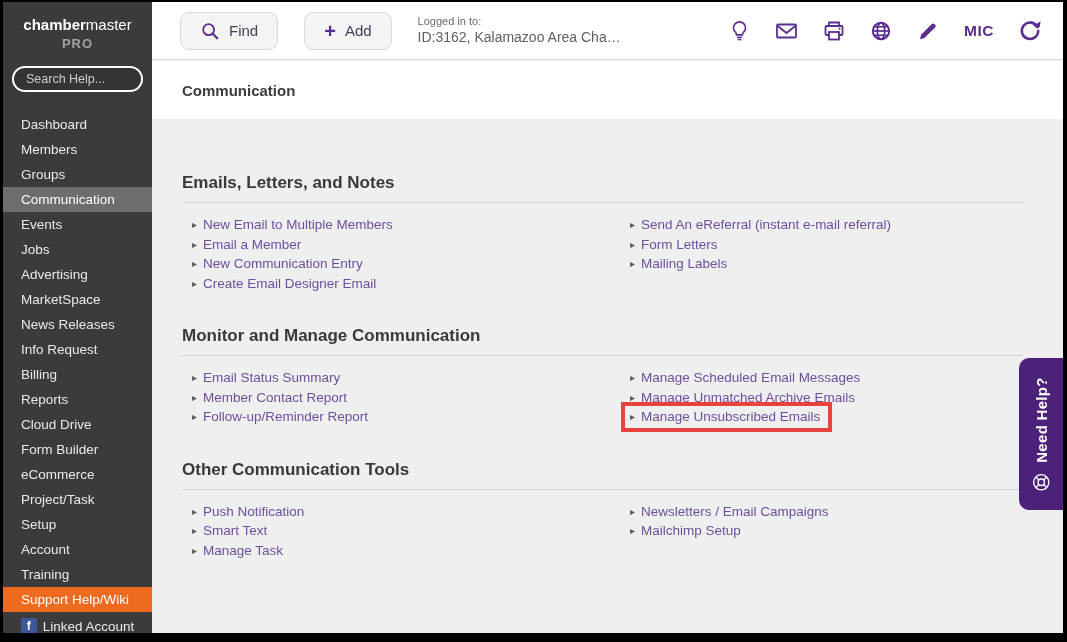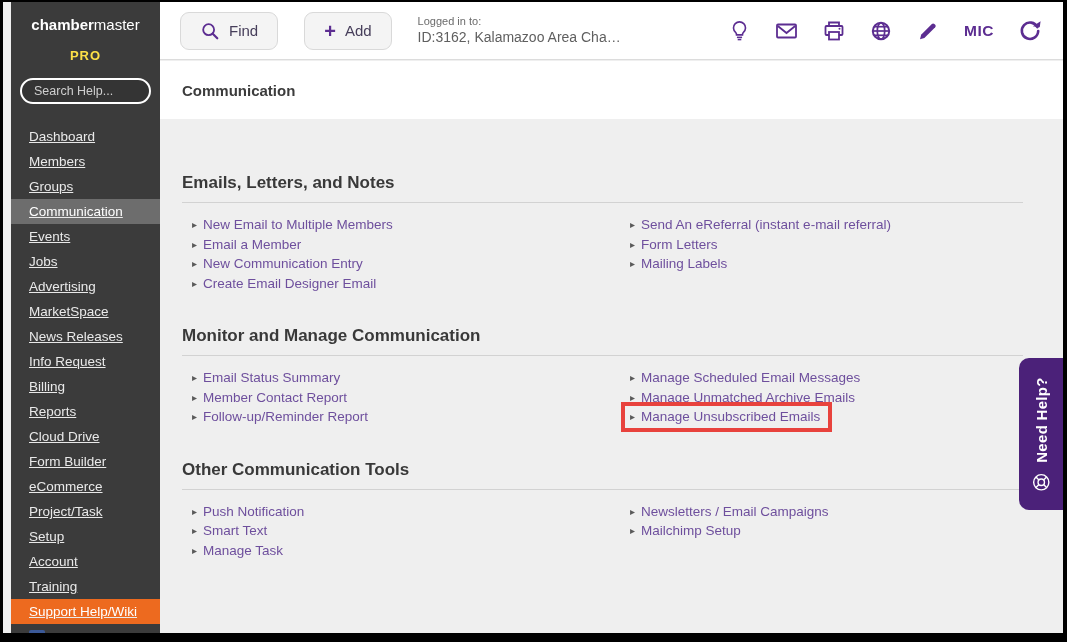--- a/index.html
+++ b/index.html
@@ -3,30 +3,30 @@
 <meta charset="utf-8">
 <style>
   * { margin:0; padding:0; box-sizing:border-box; }
   html,body { width:1067px; height:642px; }
   body { font-family:"Liberation Sans", sans-serif; background:#000; }
 
   .frame { position:relative; width:1067px; height:642px; background:#000; }
   .window { position:absolute; left:3px; top:2px; right:4px; bottom:9px; background:#efefef; overflow:hidden; }
 
   
-  .sidebar { position:absolute; left:8px; top:0; width:149px; height:100%; background:#3b3b3b; color:#e9e9e9; z-index:3; }
+  .sidebar { position:absolute; left:0; top:0; width:149px; height:100%; background:#3b3b3b; color:#e9e9e9; z-index:3; }
   .logo { text-align:center; padding-top:13px; line-height:19px; }
   .brand { font-size:15px; color:#fff; }
   .brand b { font-weight:bold; }
-  .pro { font-size:13px; font-weight:bold; color:#fde047; letter-spacing:1px;margin-top:12px; }
+  .pro { font-size:13px; font-weight:bold; color:#a3a3a3; letter-spacing:1px; }
   .search-wrap { margin:13px 9px 6px 9px; }
   .search-input { width:100%; height:26px; background:#343434; border:2px solid #fff; border-radius:14px;
                   color:#d8d8d8; font-size:12.5px; padding:0 12px; outline:none; font-family:inherit; }
   .search-input::placeholder { color:#cfcfcf; }
-  .nav { margin-top:20px;text-decoration:underline; }
+  .nav { margin-top:20px; }
   .nav-item { height:25px; line-height:25px; padding-left:18px; font-size:13.5px; color:#e9e9e9; cursor:pointer; white-space:nowrap; }
   .nav-item.active { background:#6d6d6d; color:#fff; }
   .nav-item.support { background:#ed6a1f; color:#fff; }
   .linked { height:28px; display:flex; align-items:center; justify-content:center; gap:6px; font-size:13.5px; cursor:pointer; }
   .fb { width:16px; height:16px; background:#3b5998; color:#fff; font-weight:bold; font-size:12px;
         display:flex; align-items:flex-end; justify-content:center; border-radius:2px; line-height:15px; }
 
   
   .topbar { position:absolute; left:149px; right:0; top:0; height:58px; background:#fff;
             border-bottom:1px solid #dcdcdc; display:flex; align-items:center; z-index:2; }

